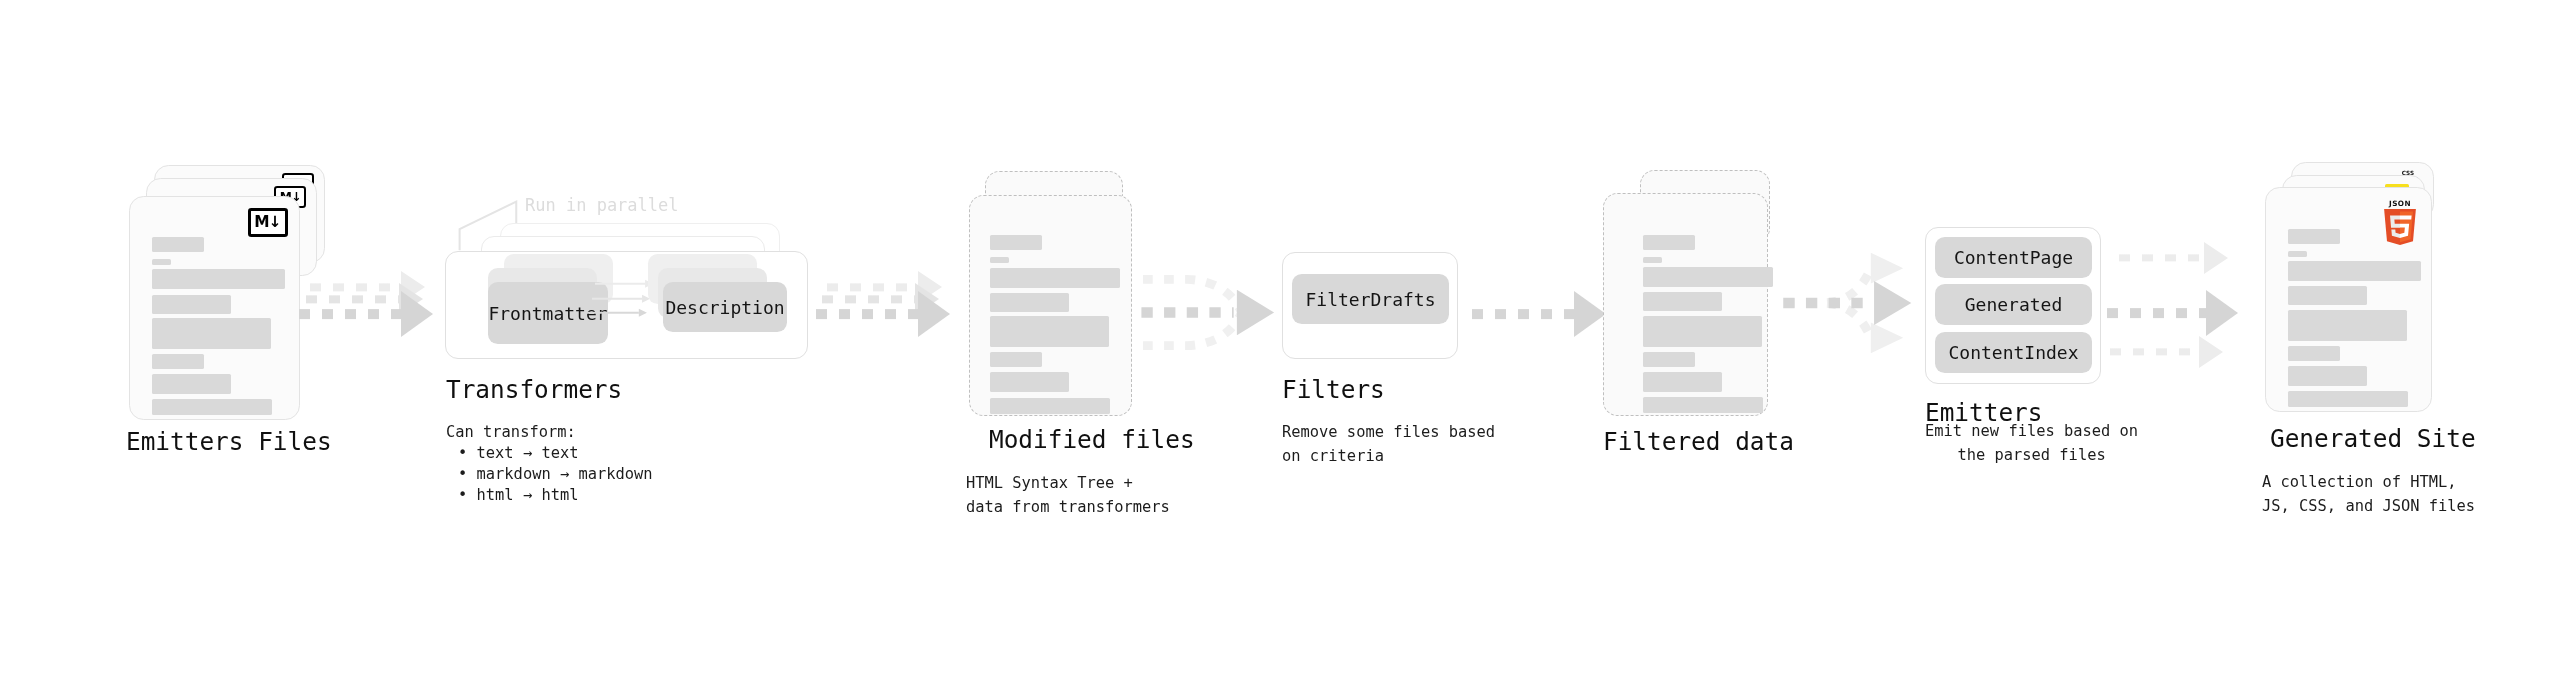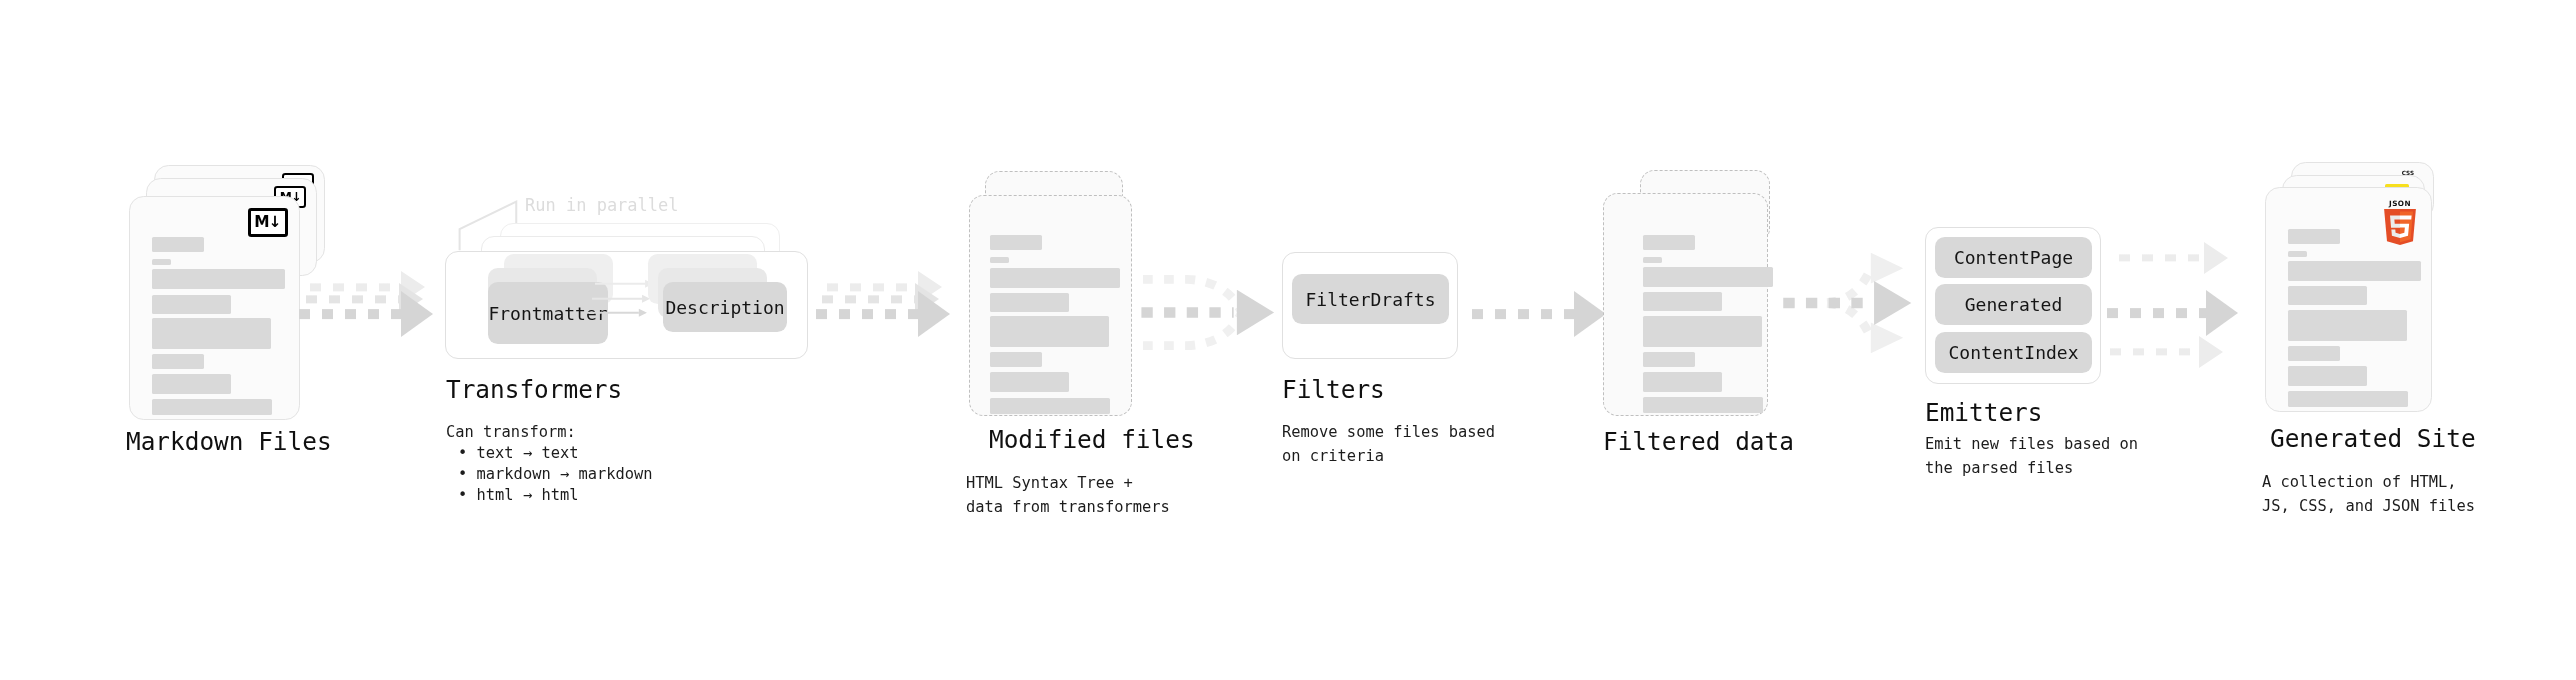--- a/index.html
+++ b/index.html
@@ -112,21 +112,21 @@
       <div class="mdbadge" style="right:11.4px;top:11.4px;">M↓</div>
       <div class="row" style="left:22px;top:40px;width:52px;height:15.4px;"></div>
       <div class="row" style="left:22px;top:62px;width:18.7px;height:5.7px;"></div>
       <div class="row" style="left:22px;top:72px;width:133px;height:20.3px;"></div>
       <div class="row" style="left:22px;top:98px;width:79px;height:18.7px;"></div>
       <div class="row" style="left:22px;top:121px;width:119px;height:31px;"></div>
       <div class="row" style="left:22px;top:157px;width:52px;height:15.4px;"></div>
       <div class="row" style="left:22px;top:177px;width:79px;height:20.3px;"></div>
       <div class="row" style="left:22px;top:202px;width:120px;height:16.3px;"></div>
     </div>
-    <div class="label-title abs" style="left:126px;top:427px;">Markdown Files</div>
+    <div class="label-title abs" style="left:126px;top:427px;">Emitters Files</div>
   </div>
 
   <div class="arrow faint small abs" style="left:310px;top:271px;width:126px;height:32.5px;">
     <div class="dash" style="width:93px;"></div>
     <div class="head" style="left:91px;"></div>
   </div>
   <div class="arrow faint2 small abs" style="left:306px;top:283px;width:130px;height:32.5px;">
     <div class="dash" style="width:96px;"></div>
     <div class="head" style="left:93px;"></div>
   </div>
@@ -248,21 +248,21 @@
     <path d="M4 75 L112 75" fill="none" stroke="#d5d5d5" stroke-width="13" stroke-dasharray="14 14" stroke-linecap="butt"></path>
     <path d="M116 48 L162 75 L116 102 Z" fill="#d5d5d5"></path>
   </svg>
 
   <div>
     <div class="groupbox" style="left:1925px;top:227px;width:176px;height:157px;"></div>
     <div class="chip" style="left:1935px;top:237px;width:157px;height:41px;">ContentPage</div>
     <div class="chip" style="left:1935px;top:284px;width:157px;height:41px;">Generated</div>
     <div class="chip" style="left:1935px;top:332px;width:157px;height:41px;">ContentIndex</div>
     <div class="label-title abs" style="left:1925px;top:398px;">Emitters</div>
-    <div class="label-sub abs" style="left:1925px;top:424px;">Emit new files based on
+    <div class="label-sub abs" style="left:1925px;top:411px;text-align:center;">Emit new files based on
 the parsed files</div>
   </div>
 
   <div class="arrow faint small abs" style="left:2119px;top:241px;width:122px;height:34px;">
     <div class="dash" style="width:88px;"></div>
     <div class="head" style="left:85px;"></div>
   </div>
   <div class="arrow abs" style="left:2107px;top:290px;width:142px;height:46px;">
     <div class="dash" style="width:101px;"></div>
     <div class="head" style="left:99px;"></div>

